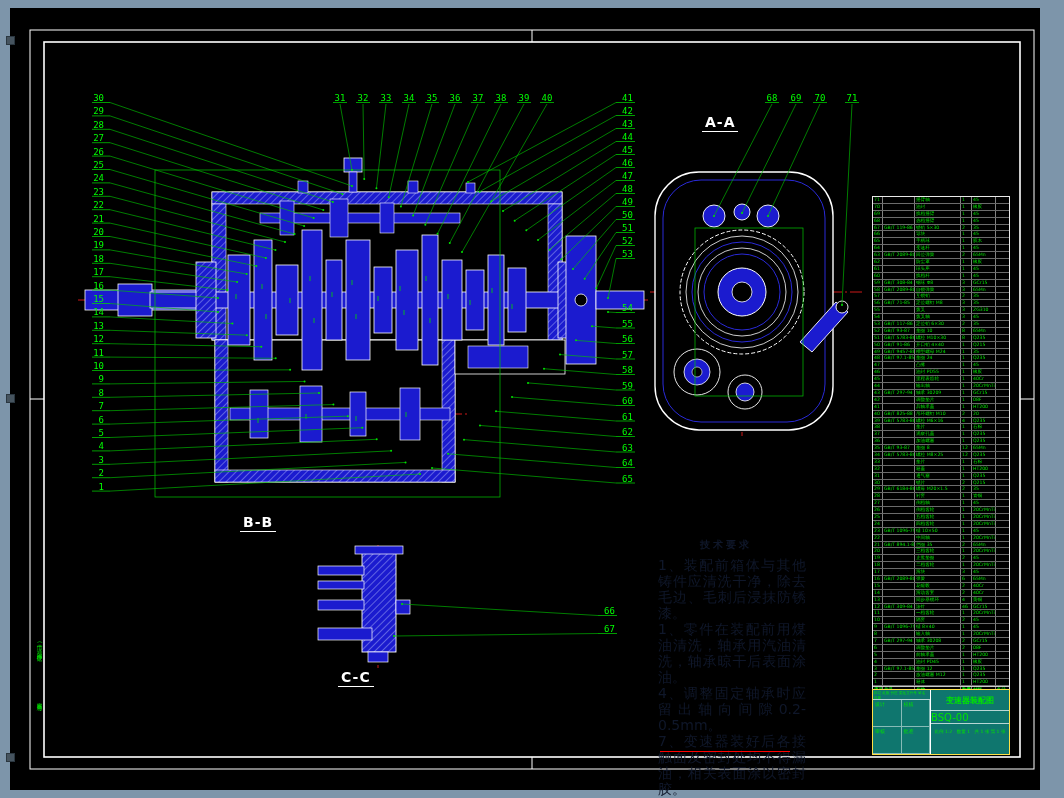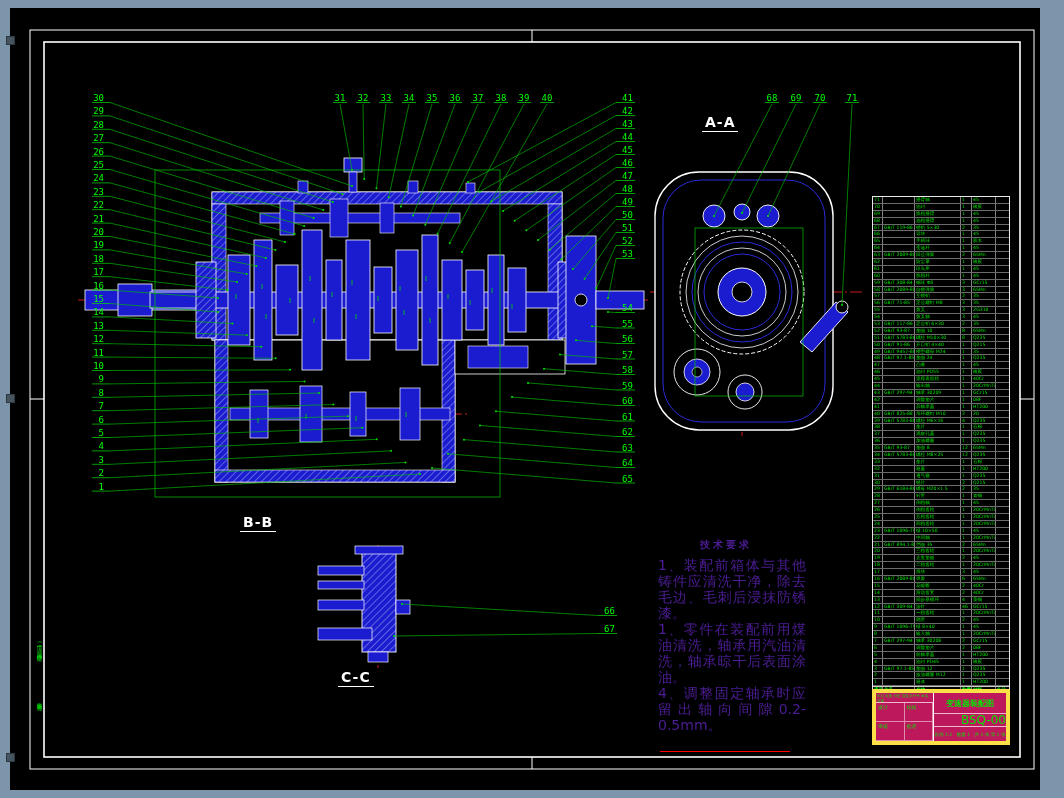--- a/index.html
+++ b/index.html
@@ -4,37 +4,37 @@
 <style>
   *{margin:0;padding:0;box-sizing:border-box}
   html,body{width:1064px;height:798px;overflow:hidden}
   body{background:#7d95aa;font-family:"DejaVu Sans",sans-serif;position:relative}
   .stage{position:absolute;inset:0}
   .sheet{position:absolute;left:10px;top:8px;width:1030px;height:782px;background:#000}
   #cad{position:absolute;left:0;top:0}
   .grip{position:absolute;width:9px;height:9px;background:#46545f;border:1px solid #2b3740}
   .vlabel{position:absolute;color:#00dd00;font-size:5.5px;writing-mode:vertical-rl;letter-spacing:1px;width:12px}
   .view-label{position:absolute;color:#ffffff;font-size:14px;font-weight:bold;letter-spacing:1px;border-bottom:1px solid #fff;padding:0 3px 1px 3px}
-  .tech{position:absolute;left:658px;top:538px;width:148px;color:#4c1d95}
+  .tech{position:absolute;left:658px;top:538px;width:148px;color:#0f172a}
   .tech-title{font-size:10px;font-weight:bold;letter-spacing:3px;text-align:center;width:112px;margin:0 0 5px 12px}
   .tech-line{font-size:14px;line-height:16px;text-align:justify}
   .red-underline{position:absolute;left:660px;top:751px;width:130px;height:0;border-top:1px solid #ff0000}
   .bom{position:absolute;left:872px;top:196px;width:138px;color:#00e400;border-left:1px solid #e8e8e8;border-right:1px solid #e8e8e8;border-top:1px solid #e8e8e8;background:#000}
   .bom-row{display:flex;height:6.9px;border-bottom:0.5px solid rgba(255,255,255,0.42);font-size:4.6px;line-height:6.4px;white-space:nowrap}
   .bom-row span{display:block;overflow:hidden;border-right:0.5px solid rgba(255,255,255,0.5);padding-left:1px}
   .c0{width:10px}.c1{width:32px}.c2{width:46px}.c3{width:11px}.c4{width:24px}.c5{width:13px;border-right:none !important}
   .bom-header{font-weight:bold;border-top:0.5px solid rgba(255,255,255,0.8)}
-  .tblock{position:absolute;left:872px;top:689px;width:138px;height:56px;border:4px solid #fde047;display:flex;color:#00e400;background:#be185d}
+  .tblock{position:absolute;left:872px;top:689px;width:138px;height:66px;border:1px solid #fde047;display:flex;color:#00e400;background:#0f766e}
   .tb-left{width:58px;border-right:1px solid #fff;display:flex;flex-direction:column}
   .tb-rev{font-size:3.6px;line-height:4.6px;height:10px;border-bottom:0.5px solid rgba(255,255,255,0.7);padding:1px;overflow:hidden}
   .tb-roles{flex:1;display:grid;grid-template-columns:1fr 1fr;grid-auto-rows:1fr}
   .tb-role{font-size:5px;line-height:9px;padding-left:2px;border-right:0.5px solid rgba(255,255,255,0.5);border-bottom:0.5px solid rgba(255,255,255,0.5);overflow:hidden}
   .tb-right{flex:1;display:flex;flex-direction:column}
   .tb-title{font-size:8px;font-weight:bold;text-align:center;height:21px;line-height:21px;border-bottom:0.5px solid rgba(255,255,255,0.7);overflow:hidden}
-  .tb-code{font-size:12px;text-align:right;height:13px;line-height:13px;border-bottom:0.5px solid rgba(255,255,255,0.7);overflow:hidden}
+  .tb-code{font-size:10px;text-align:left;height:13px;line-height:13px;border-bottom:0.5px solid rgba(255,255,255,0.7);overflow:hidden}
   .tb-meta{font-size:4.5px;text-align:center;flex:1;line-height:16px;overflow:hidden}
 </style>
 </head>
 <body>
 
 <div class="stage">
 
   <div class="sheet"></div>
 
   <div class="grip" style="left:6px;top:36px"></div>
@@ -454,20 +454,21 @@
   <div class="view-label" style="left:702px;top:114px">A-A</div>
   <div class="view-label" style="left:240px;top:514px">B-B</div>
   <div class="view-label" style="left:338px;top:669px">C-C</div>
 
   <div class="tech">
     <div class="tech-title">技术要求</div>
     <div id="tech-lines">
         <div class="tech-line">1、装配前箱体与其他铸件应清洗干净，除去毛边、毛刺后浸抹防锈漆。</div>
         <div class="tech-line">1、零件在装配前用煤油清洗，轴承用汽油清洗，轴承晾干后表面涂油。</div>
         <div class="tech-line">4、调整固定轴承时应留出轴向间隙0.2-0.5mm。</div>
+        <div class="tech-line">7、变速器装好后各接触面及密封处均不得漏油，相关表面涂以密封胶。</div>
       </div>
   </div>
   <div class="red-underline"></div>
 
   <div class="bom" id="bom-rows">
       <div class="bom-row">
         <span class="c0">71</span>
         <span class="c1"></span>
         <span class="c2">摇臂轴</span>
         <span class="c3">1</span>

